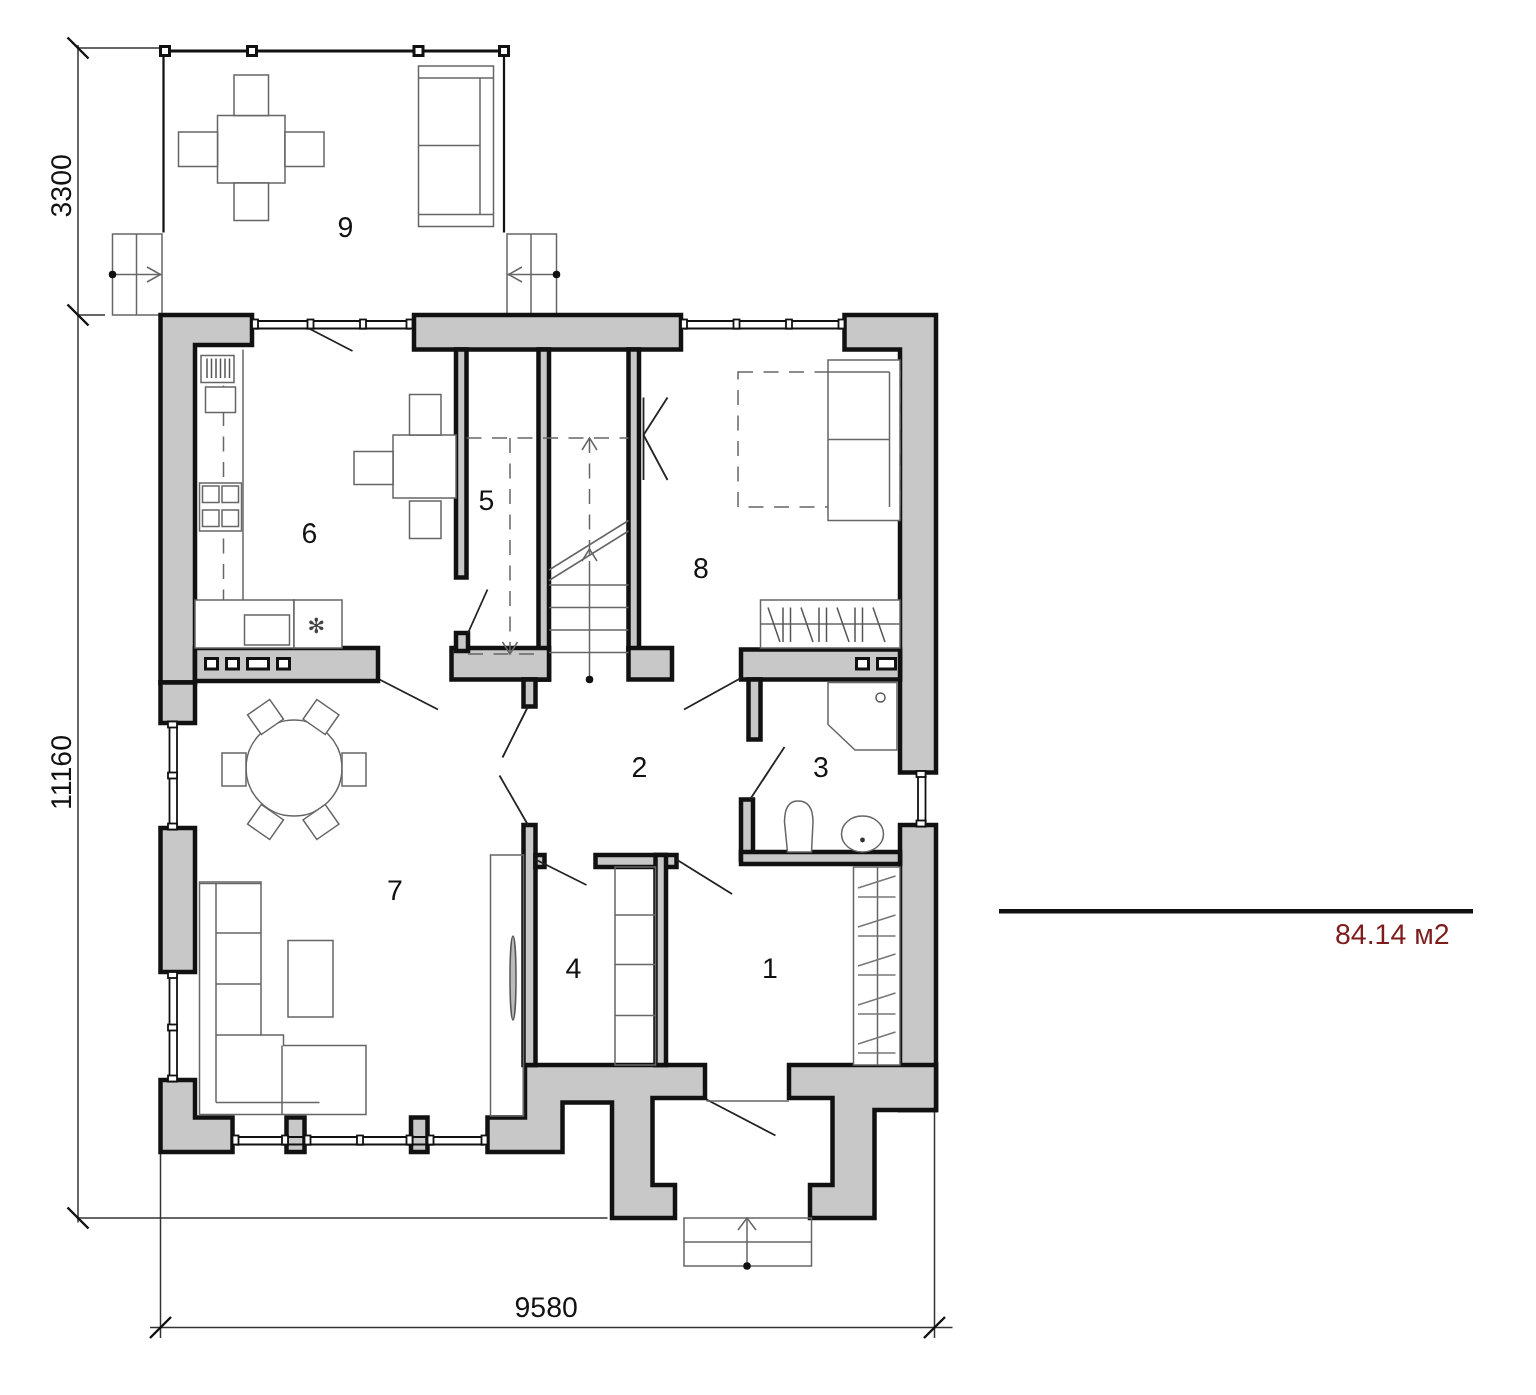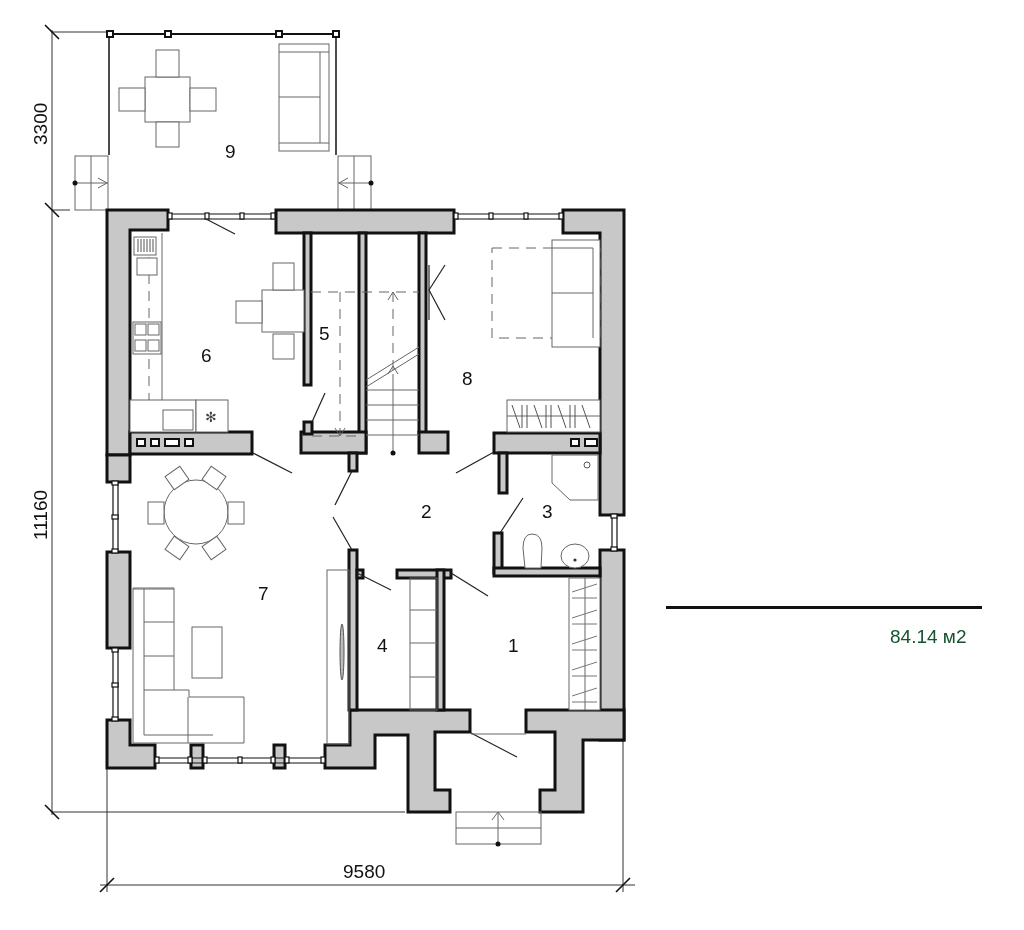--- a/index.html
+++ b/index.html
@@ -11,21 +11,21 @@
   .furn { fill: #fff; stroke: #666; stroke-width: 1; }
   .dash { fill: none; stroke: #666; stroke-width: 1; stroke-dasharray: 10 7; }
   .dim { fill: none; stroke: #333; stroke-width: 1; }
   .tick { stroke: #111; stroke-width: 1.6; }
   .door { stroke: #222; stroke-width: 1.2; fill: none; }
   .win { fill: #fff; stroke: #111; stroke-width: 1.2; }
   .post { fill: #fff; stroke: #111; stroke-width: 2; }
   .lbl { font-family: "Liberation Sans", sans-serif; font-size: 19px; fill: #111; }
   .dimtxt { font-family: "Liberation Sans", sans-serif; font-size: 19px; fill: #111; }
   .area-line { position: absolute; left: 666px; top: 606px; width: 316px; height: 3px; background: #111; }
-  .area-text { position: absolute; left: 890px; top: 626px; font-size: 19px; color: #14532d; }
+  .area-text { position: absolute; left: 890px; top: 613px; font-size: 19px; color: #7f1d1d; }
 </style>
 </head>
 <body>
 
 <svg width="1024" height="930" viewBox="0 0 1024 930">
 
   <g>
 
     <line class="dim" x1="52" y1="30" x2="52" y2="815"></line>
     <line class="dim" x1="52" y1="32" x2="110" y2="32"></line>

